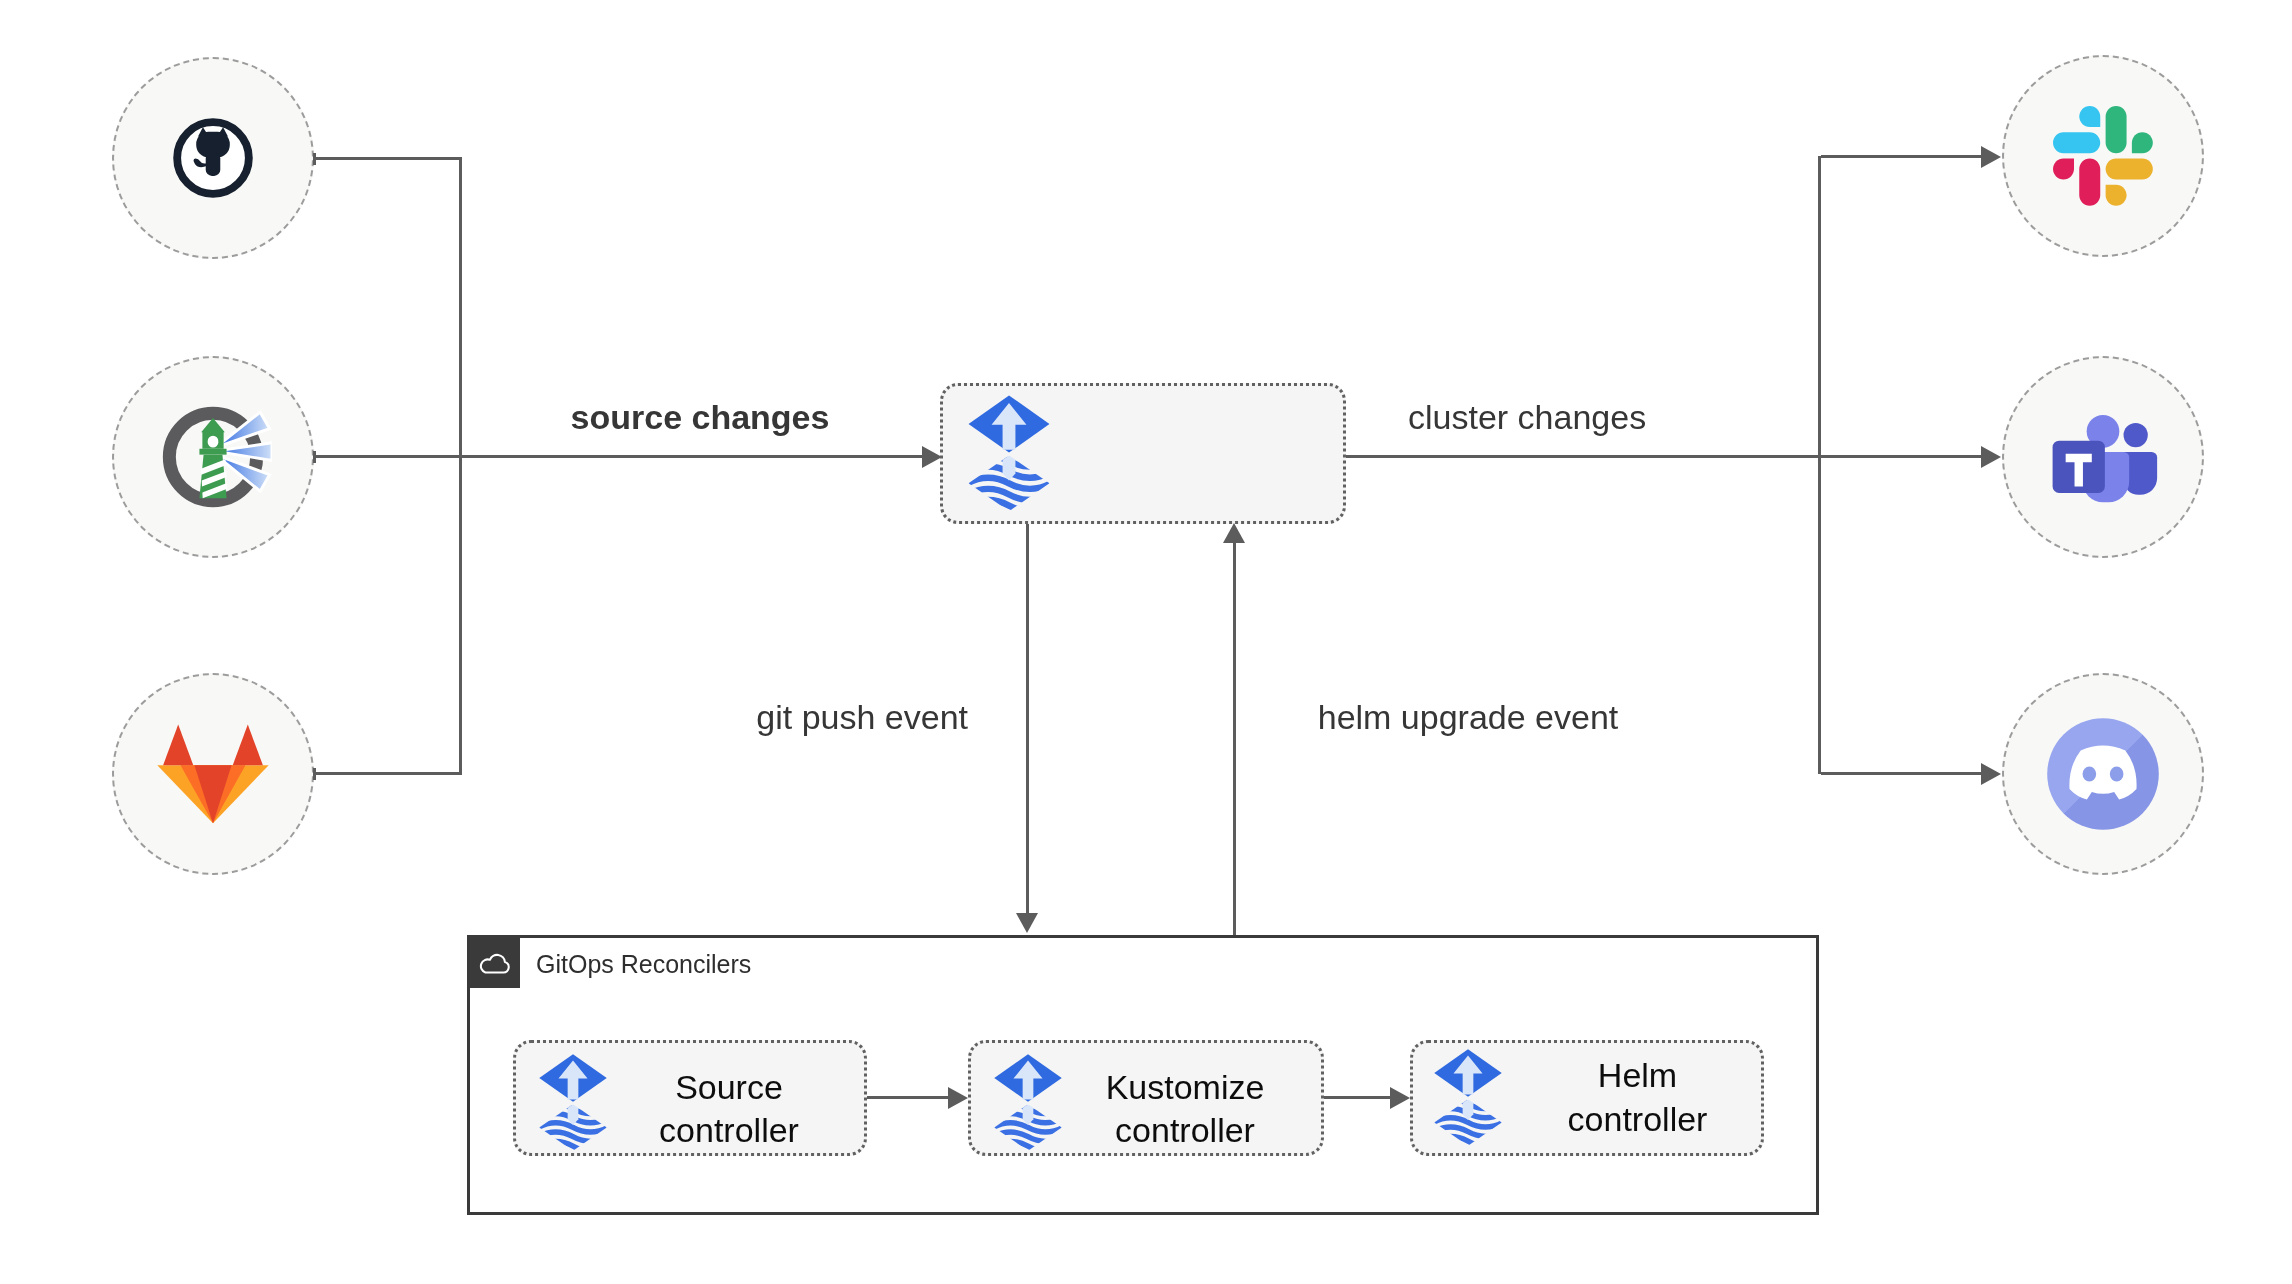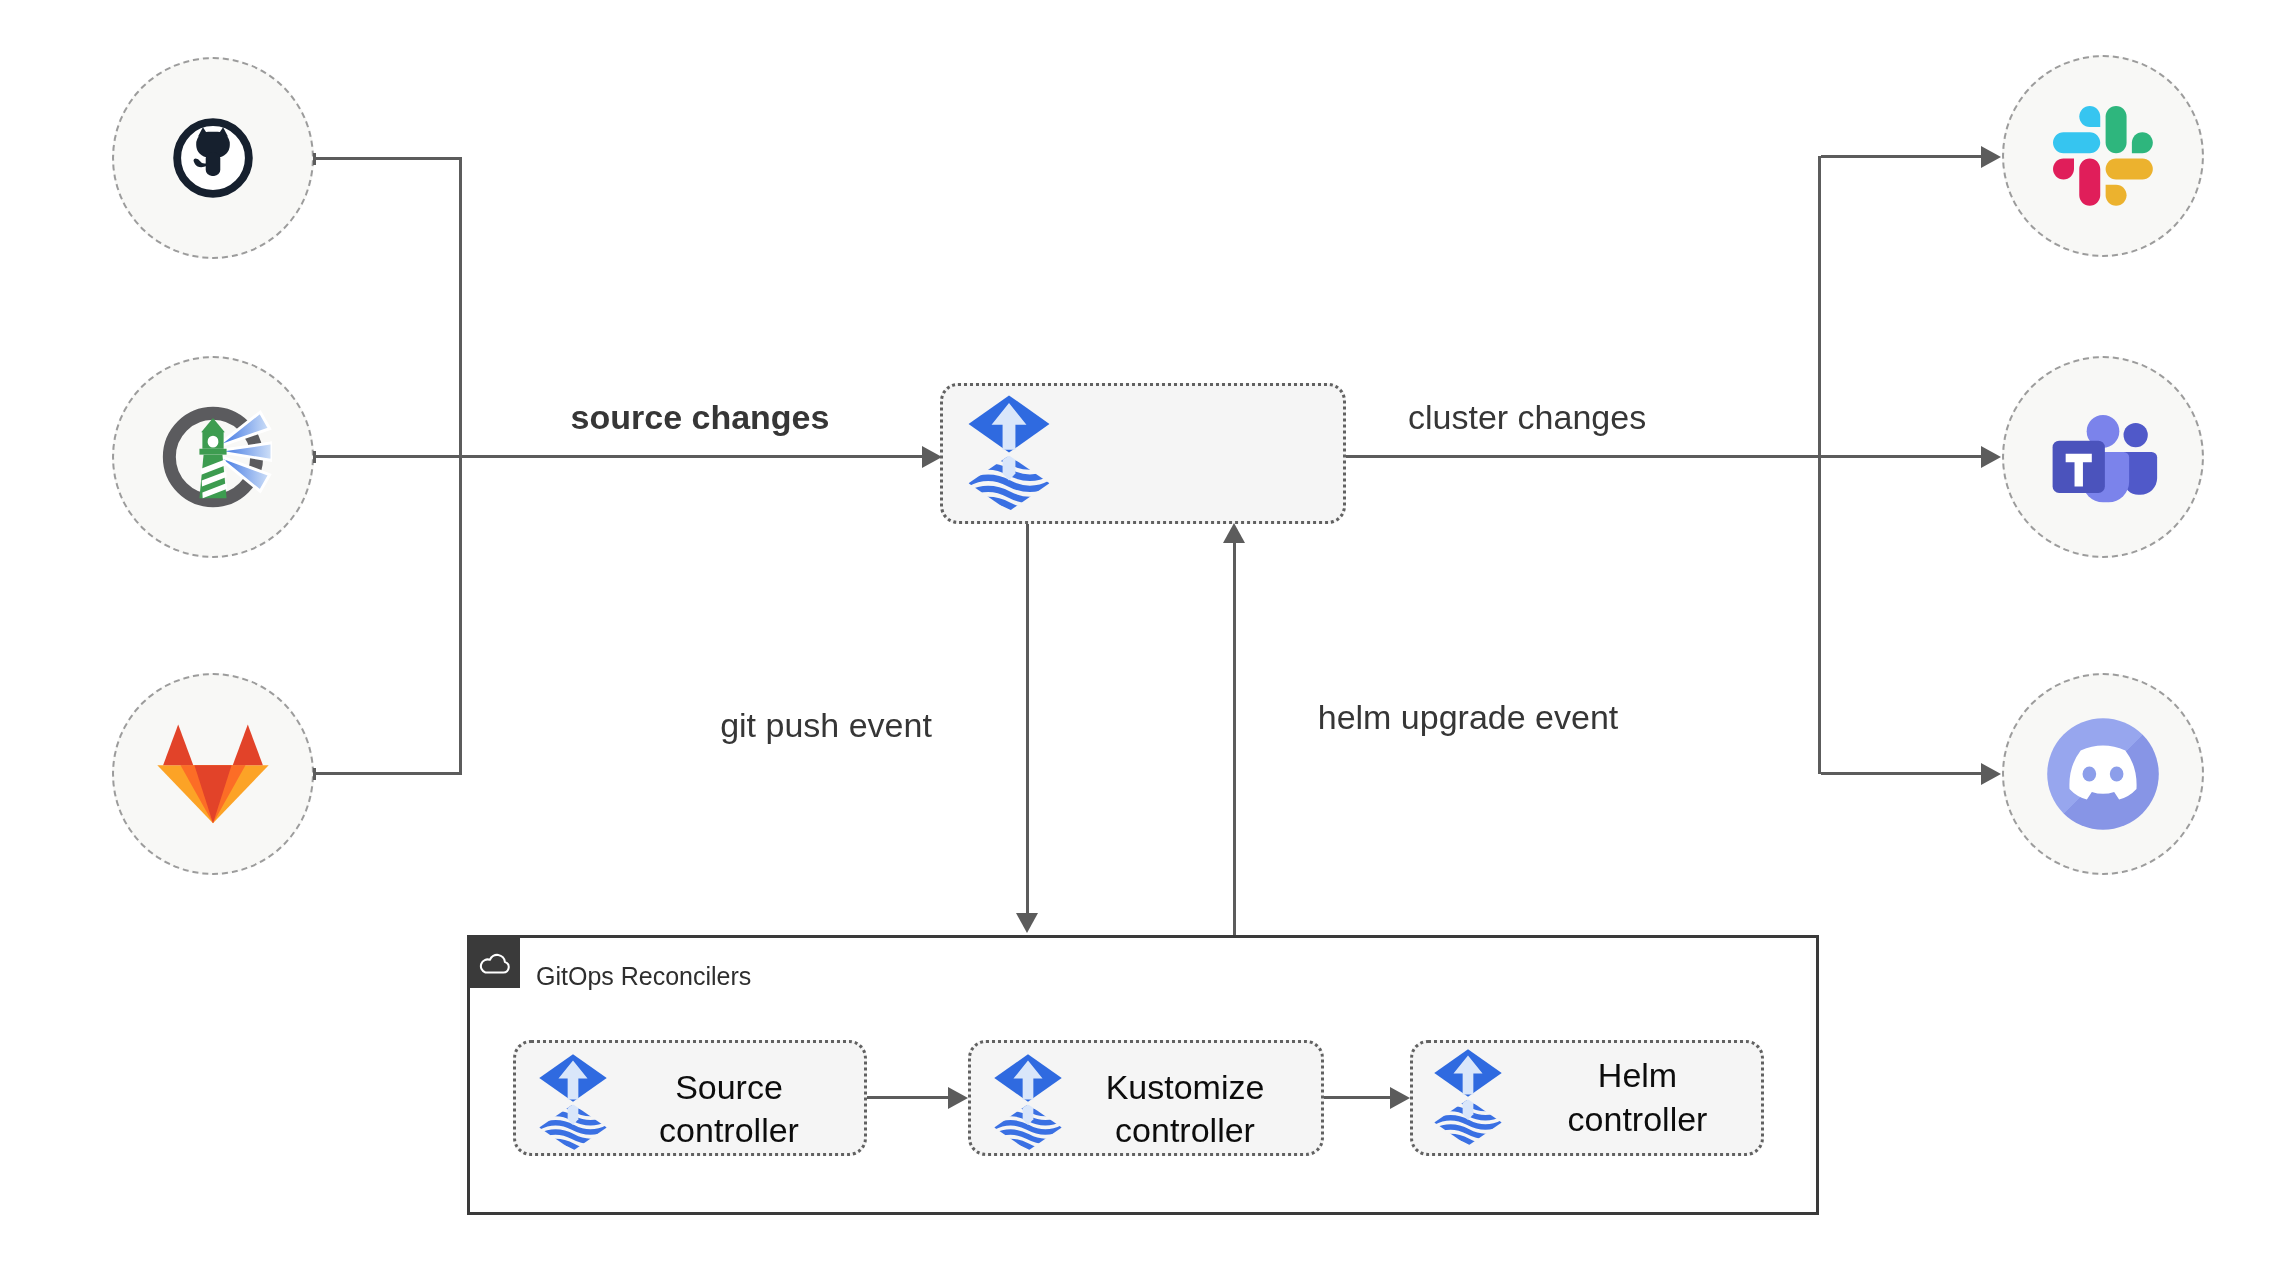--- a/index.html
+++ b/index.html
@@ -27,21 +27,21 @@
   .ctrl {
     position:absolute; background:#f5f5f5; border:3px dotted #616161; border-radius:18px;
     box-sizing:border-box; display:flex; align-items:center; padding:0 24px; gap:8px;
   }
   .ctrl .lbl { flex:1; text-align:center; font-size:34px; color:#0d0d0d; line-height:1.28; }
   .edge-label { position:absolute; font-size:34px; color:#363636; white-space:nowrap; }
   
   .gitops { position:absolute; border:3px solid #3a3a3a; box-sizing:border-box; background:transparent; }
   .badge { position:absolute; left:0; top:0; width:50px; height:50px; background:#3a3a3a;
            display:flex; align-items:center; justify-content:center; }
-  .gitops-title { position:absolute; left:66px; top:24px; font-size:25px; color:#2e2e2e; white-space:nowrap; }
+  .gitops-title { position:absolute; left:66px; top:12px; font-size:25px; color:#2e2e2e; white-space:nowrap; }
   svg { display:block; }
   .defs { position:absolute; width:0; height:0; overflow:hidden; }
 </style>
 </head>
 <body>
 
 <svg class="defs" aria-hidden="true">
   <defs>
     <symbol id="fluxicon" viewBox="0 0 60 86">
       <polygon points="30,1 59,21.5 30,42 1,21.5" fill="#2f6ae0"></polygon>
@@ -197,21 +197,21 @@
 
   <div class="hline" style="left:1821px; top:155px; width:160px;"></div>
   <div class="arr-r" style="left:1981px; top:146px;"></div>
   <div class="hline" style="left:1821px; top:455px; width:160px;"></div>
   <div class="arr-r" style="left:1981px; top:446px;"></div>
   <div class="hline" style="left:1821px; top:772px; width:160px;"></div>
   <div class="arr-r" style="left:1981px; top:763px;"></div>
 
   <div class="vline" style="left:1026px; top:524px; height:389px;"></div>
   <div class="arr-d" style="left:1016px; top:913px;"></div>
-  <div class="edge-label" style="left:656px; top:698px; width:340px; text-align:center;margin-top:8px;">git push event</div>
+  <div class="edge-label" style="left:628px; top:698px; width:340px; text-align:right;">git push event</div>
 
   <div class="vline" style="left:1233px; top:543px; height:392px;"></div>
   <div class="arr-u" style="left:1223px; top:523px;"></div>
   <div class="edge-label" style="left:1258px; top:698px; width:420px; text-align:center;">helm upgrade event</div>
 
   <div class="gitops" style="left:467px; top:935px; width:1352px; height:280px;">
     <div class="badge">
       <svg width="36" height="27">
           <use href="#cloudicon"></use>
         </svg>

